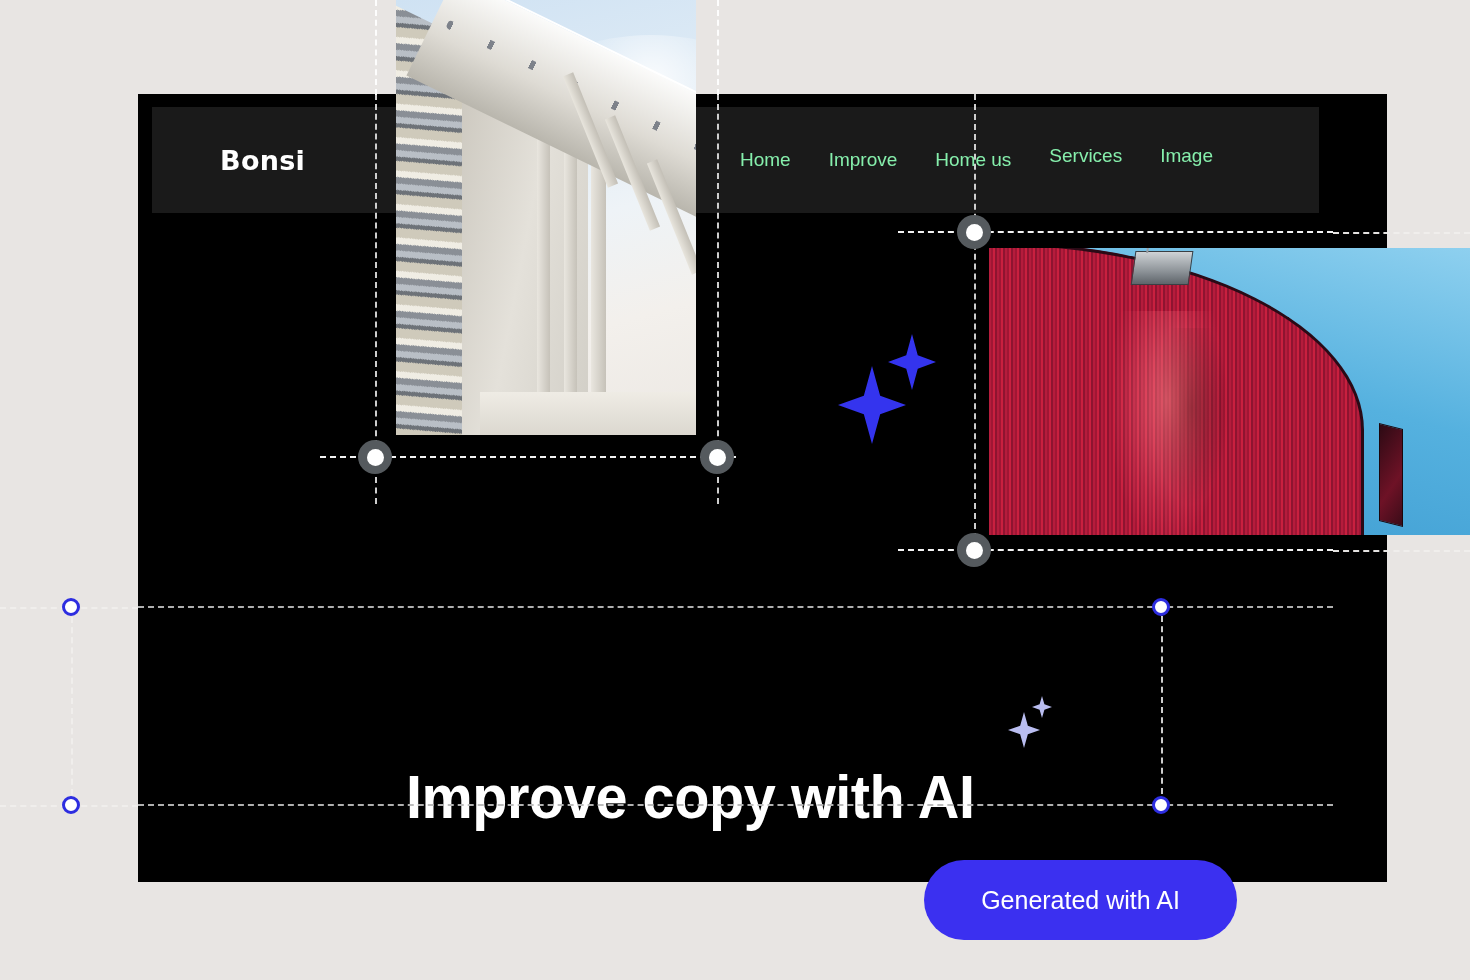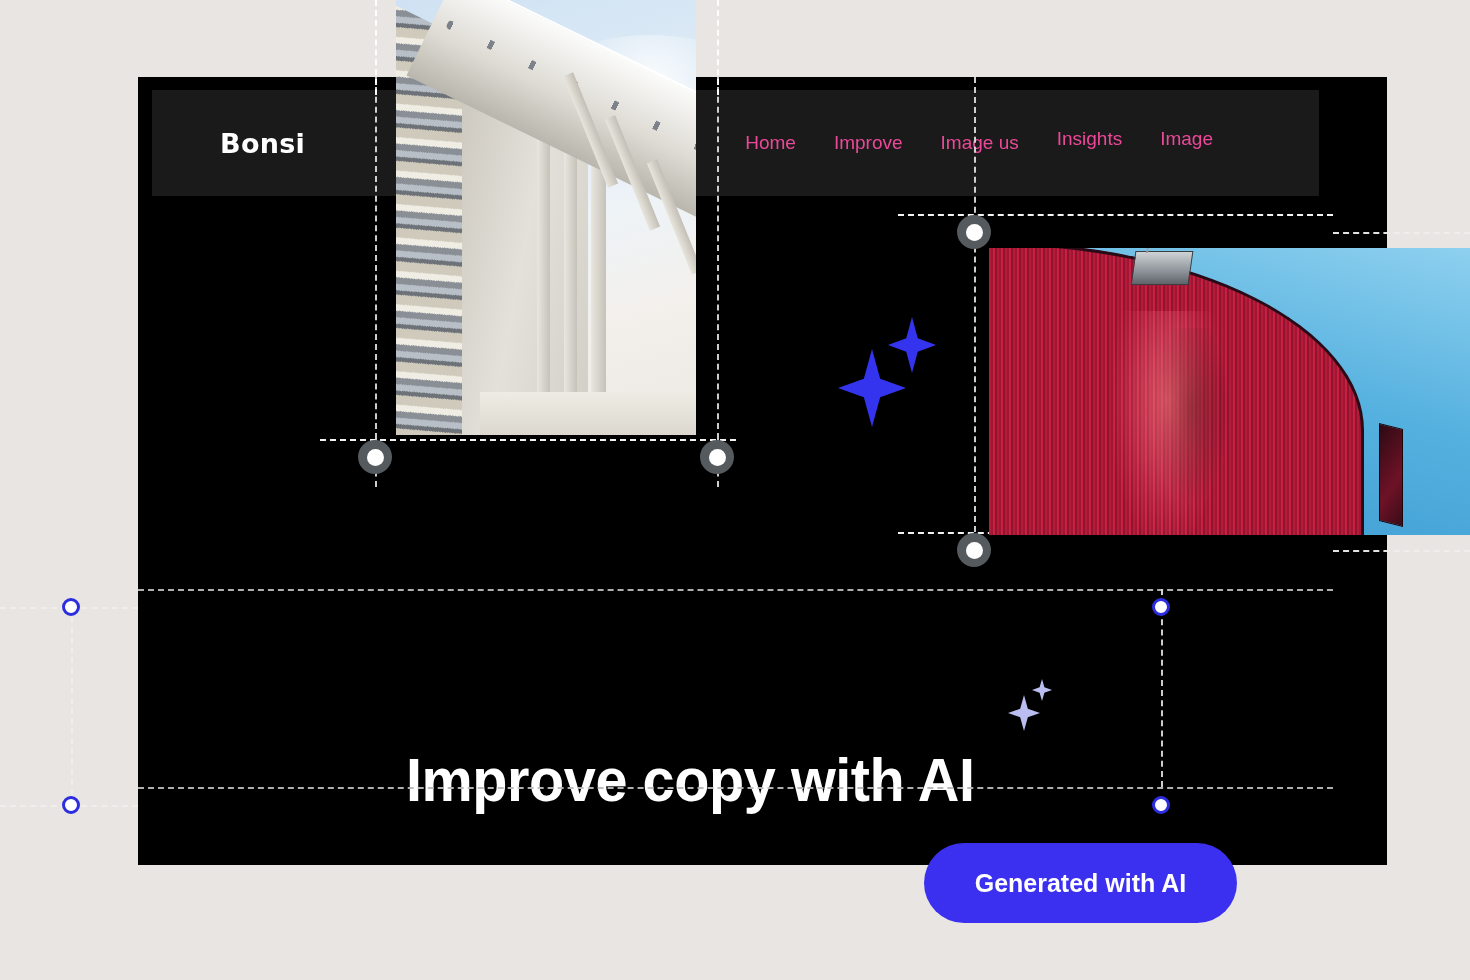--- a/index.html
+++ b/index.html
@@ -20,39 +20,39 @@
   .hguide {
     position:absolute; height:0; border-top:2px dashed #ffffff;
     opacity:.95; z-index:40; pointer-events:none;
   }
   .hguide.grey { border-top-color:#b9b9b9; }
   .hguide.faint { border-top-color:#f1efed; }
   .vguide.faint { border-left-color:#f1efed; }
 
   
   .artboard {
-    position:absolute; left:138px; top:77px; width:1249px; height:788px;
+    position:absolute; left:138px; top:94px; width:1249px; height:788px;
     background:#000; z-index:10; overflow:visible;
   }
 
   
   .navbar {
     position:absolute; left:14px; top:13px; width:1167px; height:106px;
     background:#1a1a1a; display:flex; align-items:center; z-index:14;
   }
   .brand {
     color:#fff; font-size:27px; font-weight:700; letter-spacing:.3px;
     margin-left:68px; font-family:"DejaVu Sans", sans-serif;
   }
   .navlinks {
     margin-left:auto; margin-right:100px;
     display:flex; align-items:flex-end; gap:26px;
   }
   .navlink {
-    color:#ec4899; font-size:19px; font-family:"Liberation Sans", sans-serif;
+    color:#86efac; font-size:19px; font-family:"Liberation Sans", sans-serif;
     padding:2px 6px; white-space:nowrap;
   }
   .navlink.raised { transform:translateY(-4px); font-size:19px; }
 
   
   .img-arch {
     position:absolute; left:396px; top:0; width:300px; height:435px;
     z-index:30; overflow:hidden;
     background:
       linear-gradient(165deg,#cfe2f3 0%,#dbe9f5 24%,#eef3f7 52%,#f3f0ec 74%,#ece8e3 100%);
@@ -168,21 +168,21 @@
   }
   .headline {
     position:absolute; left:268px; top:667px; z-index:36;
     color:#ffffff; font-size:62px; font-weight:700; letter-spacing:-.5px;
     font-family:"Liberation Sans", sans-serif; white-space:nowrap;
     transform:scaleX(.93); transform-origin:left center;
   }
   .btn-generated {
     position:absolute; left:786px; top:766px; width:313px; height:80px;
     z-index:38; background:#3b30f0; border:none; border-radius:40px;
-    color:#fff; font-size:25px; font-weight:700;
+    color:#fff; font-size:25px; font-weight:400;
     font-family:"Liberation Sans", sans-serif;
     display:flex; align-items:center; justify-content:center;
     cursor:pointer;
   }
 
   
   .spark { position:absolute; z-index:36; }
   .star {
     position:absolute;
     background:#3434ee;
@@ -219,22 +219,22 @@
   <div class="hguide faint" style="left:1333px; top:550px; width:137px;"></div>
   <div class="hguide faint" style="left:1333px; top:232px; width:137px;"></div>
 
   <div class="artboard">
 
     <div class="navbar">
       <div class="brand">Bonsi</div>
       <nav class="navlinks">
         <a class="navlink">Home</a>
         <a class="navlink">Improve</a>
-        <a class="navlink">Image us</a>
-        <a class="navlink raised">Insights</a>
+        <a class="navlink">Home us</a>
+        <a class="navlink raised">Services</a>
         <a class="navlink raised">Image</a>
       </nav>
     </div>
 
     <div class="headline">Improve copy with AI</div>
 
 
     <button class="btn-generated">Generated with AI</button>
 
     <div class="spark" style="left:700px; top:240px; width:100px; height:110px;">

